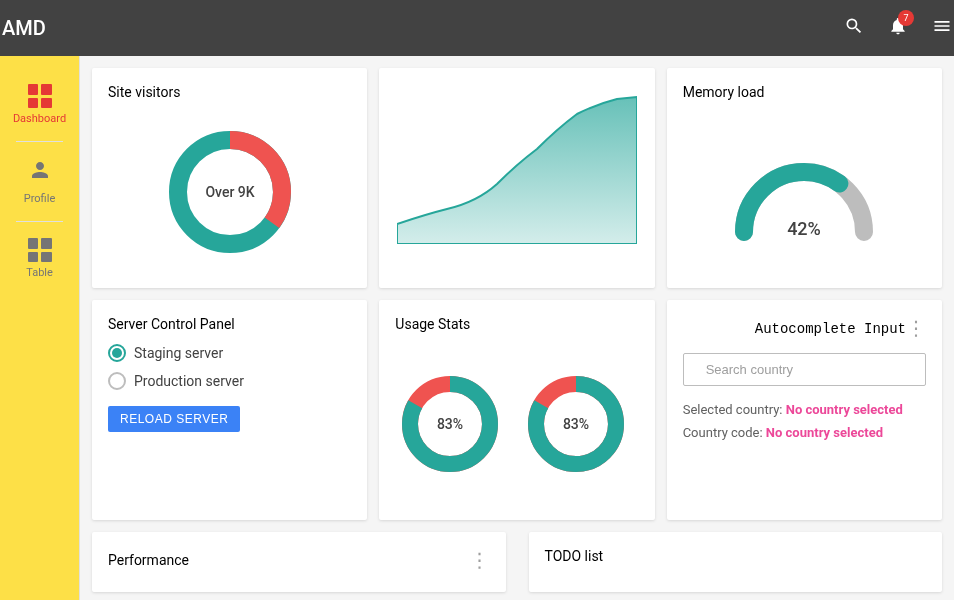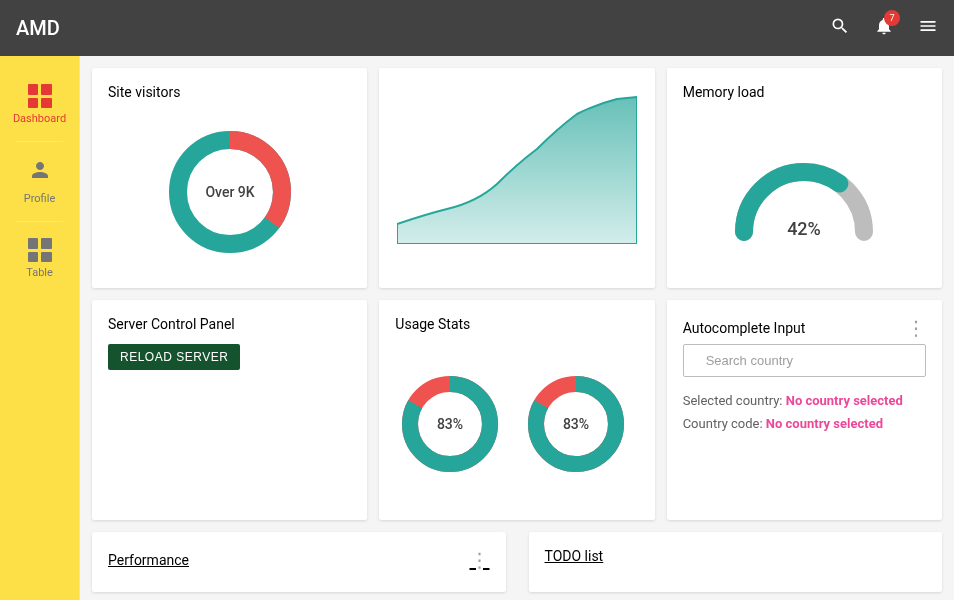--- a/index.html
+++ b/index.html
@@ -4,21 +4,21 @@
   <style>
     * { box-sizing: border-box; margin: 0; padding: 0; }
     body { font-family: Roboto, Arial, sans-serif; background: #f5f5f5; display: flex; flex-direction: column; height: 600px; overflow: hidden; }
 
     
     .topbar {
       height: 56px;
       background: #424242;
       display: flex;
       align-items: center;
-      padding: 0 16px;
+      padding: 0 2px;
       flex-shrink: 0;
     }
     .topbar-brand {
       color: white;
       font-size: 20px;
       font-weight: 500;
       margin-right: auto;
     }
     .topbar-icons {
       display: flex;
@@ -200,21 +200,21 @@
       border-color: #26a69a;
     }
     .radio-circle.checked::after {
       content: '';
       width: 10px;
       height: 10px;
       border-radius: 50%;
       background: #26a69a;
     }
     .reload-btn {
-      background: #14532d;
+      background: #3b82f6;
       color: white;
       border: none;
       padding: 6px 12px;
       font-size: 12px;
       font-weight: 500;
       letter-spacing: 0.5px;
       cursor: pointer;
       border-radius: 2px;
       text-transform: uppercase;
     }
@@ -258,21 +258,20 @@
     .country-info strong {
       font-weight: 700;
       color: #ec4899;
     }
 
     
     .bottom-grid {
       display: grid;
       grid-template-columns: 1fr 1fr;
       gap: 23px;
-      text-decoration: underline;
     }
     .bottom-card {
       background: white;
       border-radius: 2px;
       box-shadow: 0 1px 3px rgba(0,0,0,0.12);
       padding: 16px;
       min-height: 60px;
     }
   </style>
 </head>
@@ -382,20 +381,30 @@
             <text x="80" y="98" text-anchor="middle" font-size="18" font-weight="500" fill="#424242">42%</text>
           </svg>
         </div>
       </div>
     </div>
 
     <div class="card-grid">
 
       <div class="card">
         <div class="card-title">Server Control Panel</div>
+        <div class="radio-group">
+          <label class="radio-item">
+            <div class="radio-circle checked"></div>
+            <span>Staging server</span>
+          </label>
+          <label class="radio-item">
+            <div class="radio-circle"></div>
+            <span>Production server</span>
+          </label>
+        </div>
         <button class="reload-btn">RELOAD SERVER</button>
       </div>
 
       <div class="card">
         <div class="card-title">Usage Stats</div>
         <div class="usage-charts">
 
           <div class="donut-wrap">
             <svg width="110" height="110" viewBox="0 0 110 110">
               <circle cx="55" cy="55" r="40" fill="none" stroke="#ef5350" stroke-width="16"></circle>
@@ -408,21 +417,21 @@
             <svg width="110" height="110" viewBox="0 0 110 110">
               <circle cx="55" cy="55" r="40" fill="none" stroke="#ef5350" stroke-width="16"></circle>
               <circle cx="55" cy="55" r="40" fill="none" stroke="#26a69a" stroke-width="16" stroke-dasharray="208.9 42.1" stroke-dashoffset="0" transform="rotate(-90 55 55)"></circle>
               <text x="55" y="60" text-anchor="middle" font-size="14" font-weight="500" fill="#424242">83%</text>
             </svg>
           </div>
         </div>
       </div>
 
       <div class="card">
-        <div style="display:flex;justify-content:space-between;align-items:center;margin-bottom:4px;">
+        <div style="display:flex;justify-content:flex-end;align-items:center;margin-bottom:12px;font-family:Liberation Mono, monospace;">
           <div class="card-title" style="margin-bottom:0;">Autocomplete Input</div>
           <span style="color:#9e9e9e;cursor:pointer;font-size:20px;">⋮</span>
         </div>
         <input type="text" class="search-input" placeholder="Search country" style="">
         <div class="country-info">
           <div>
             <span>Selected country:</span>
             <strong>No country selected</strong>
           </div>
           <div>

